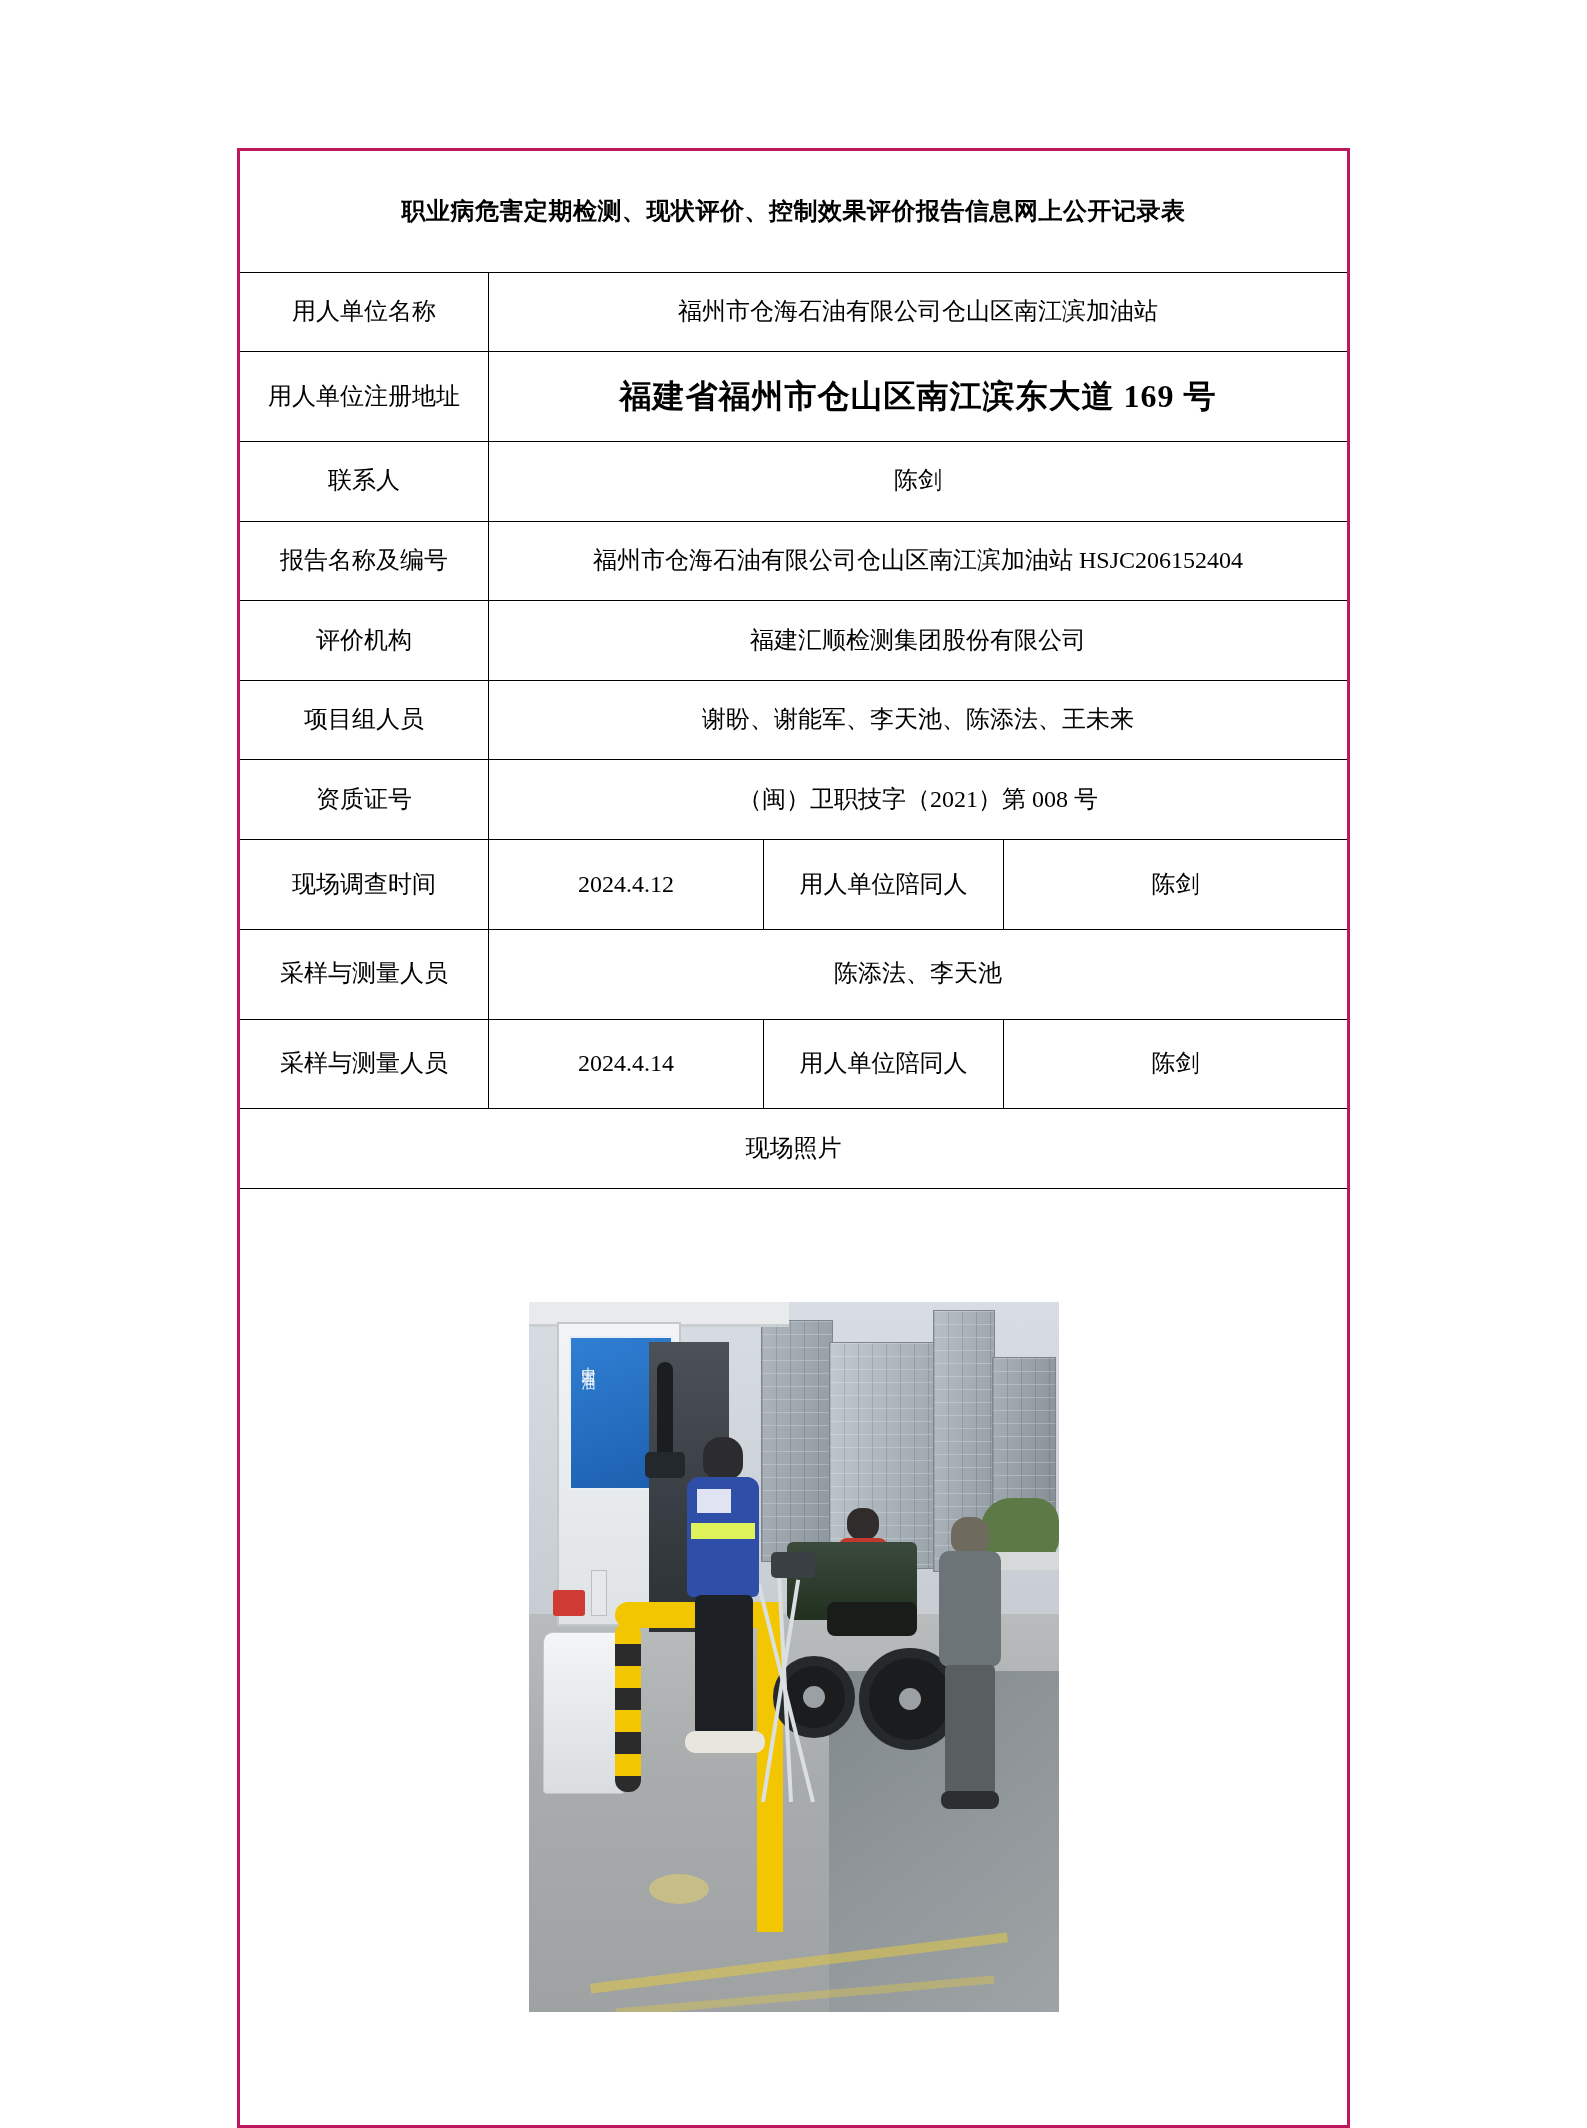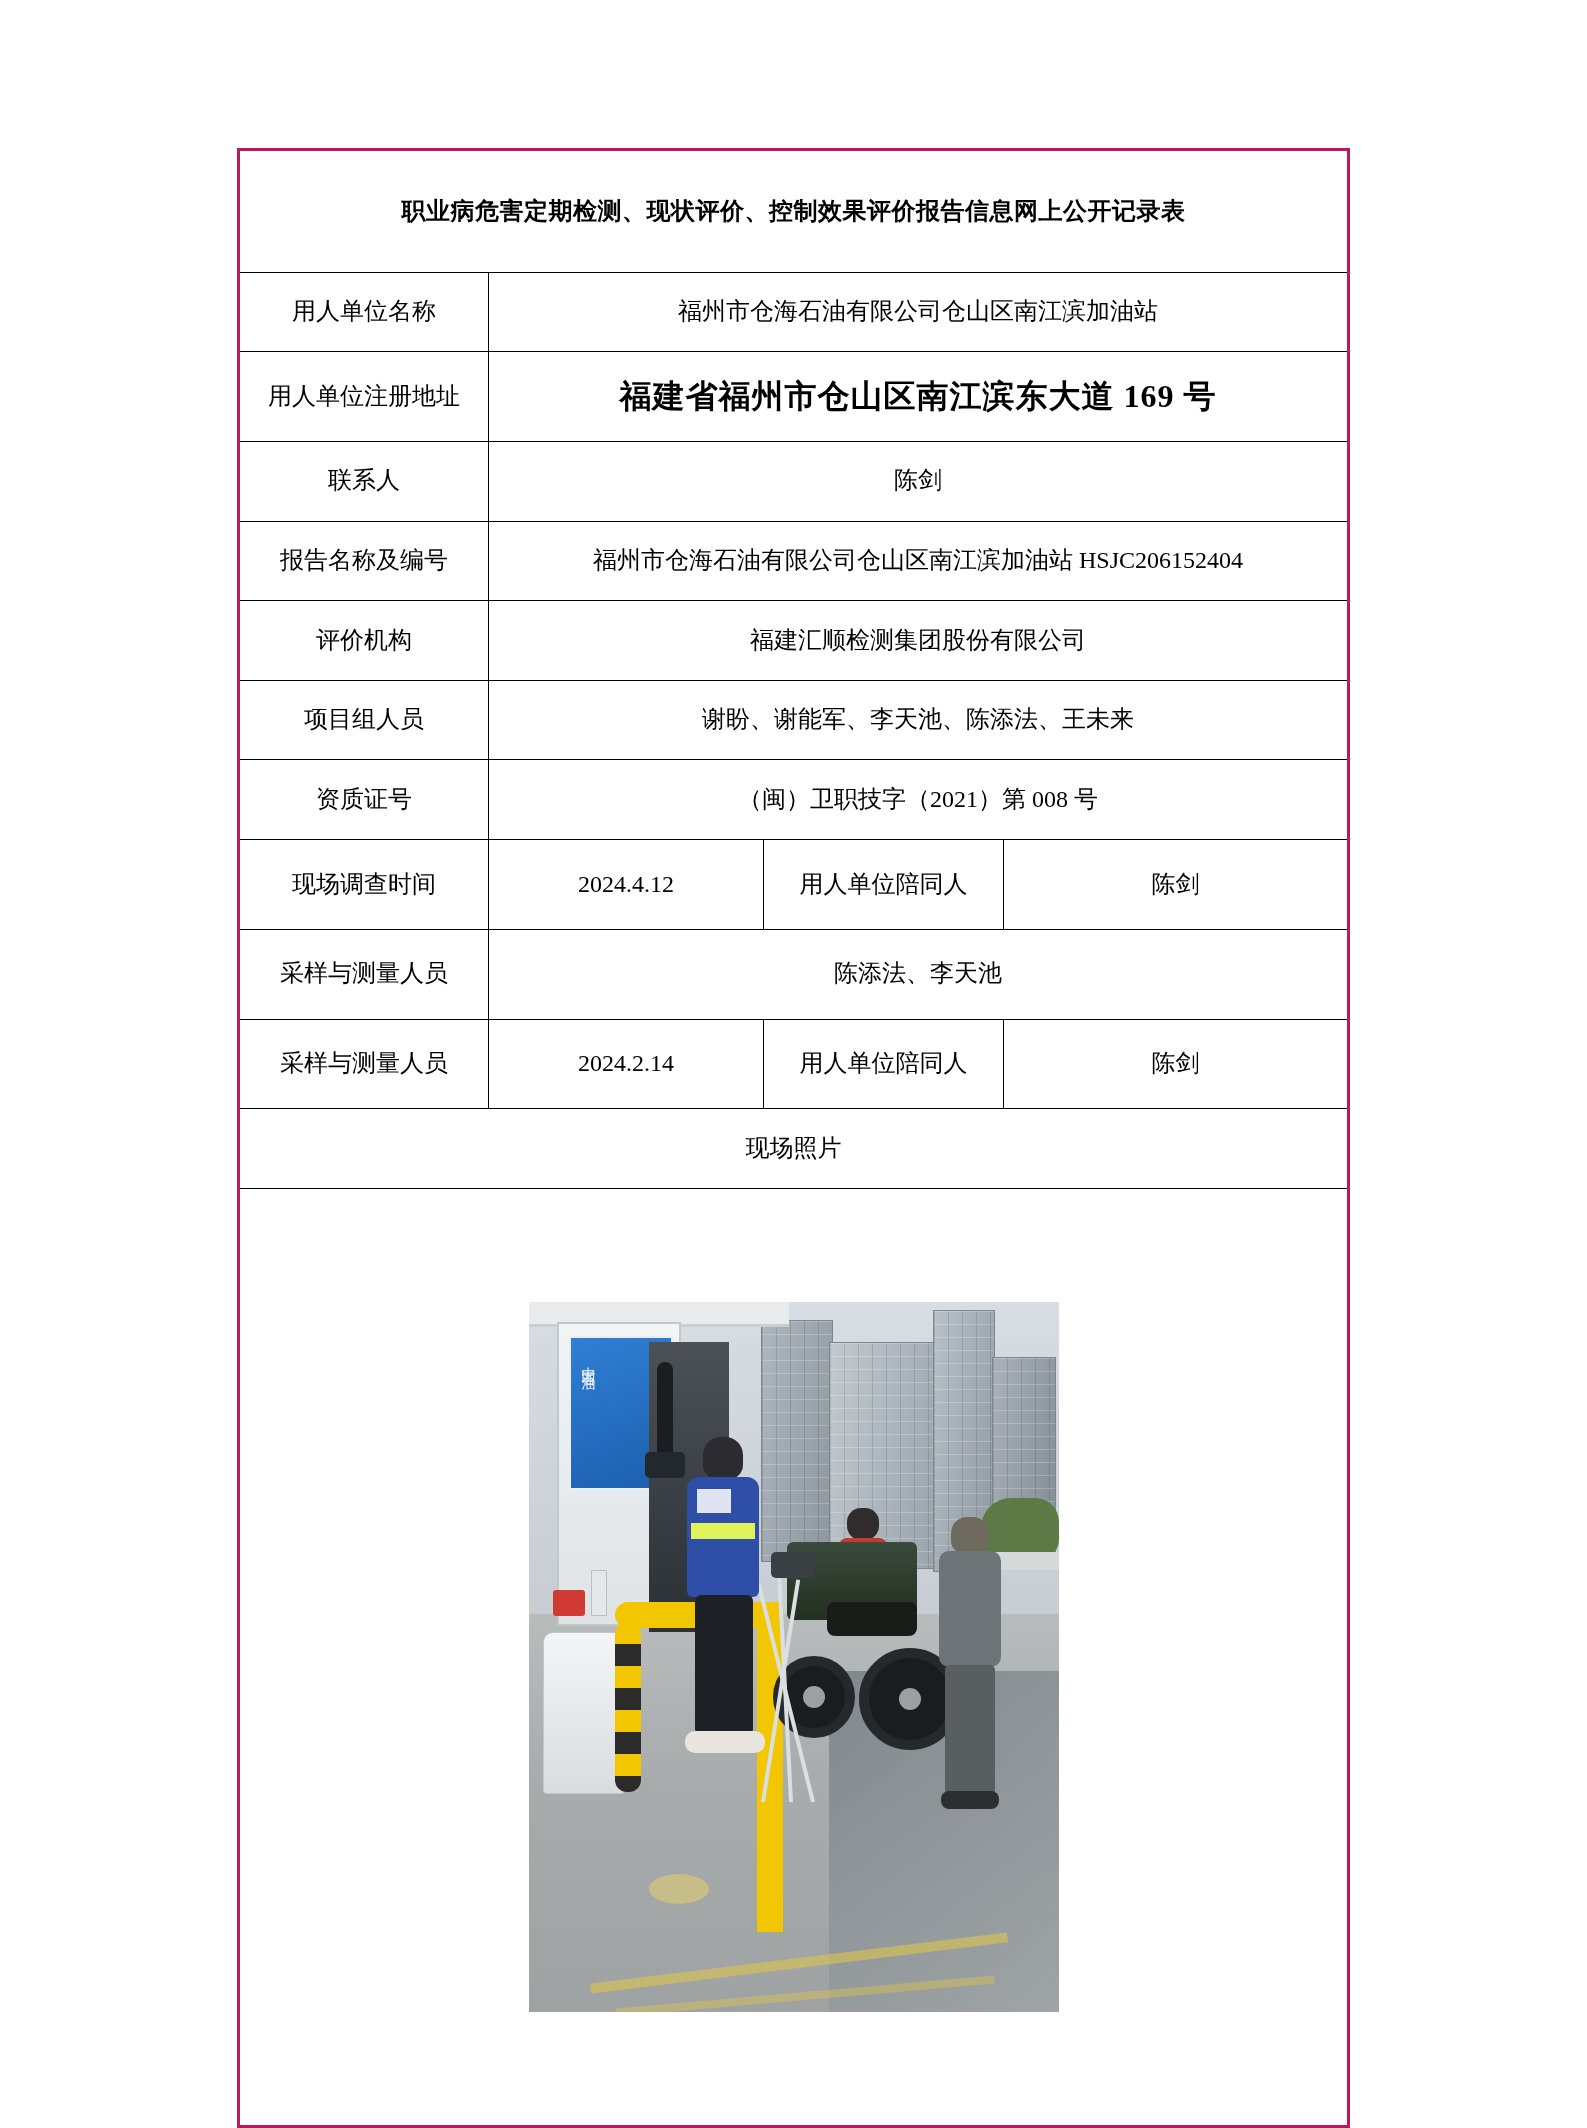--- a/index.html
+++ b/index.html
@@ -355,21 +355,21 @@
         <td class="subvalue">陈剑</td>
       </tr>
 
       <tr class="row-tall">
         <td class="label">采样与测量人员</td>
         <td class="value" colspan="3">陈添法、李天池</td>
       </tr>
 
       <tr class="row-tall">
         <td class="label">采样与测量人员</td>
-        <td class="date-cell">2024.2.14</td>
+        <td class="date-cell">2024.4.14</td>
         <td class="sublabel">用人单位陪同人</td>
         <td class="subvalue">陈剑</td>
       </tr>
 
       <tr>
         <td class="photo-title" colspan="4">现场照片</td>
       </tr>
 
       <tr>
         <td class="photo-cell" colspan="4">

